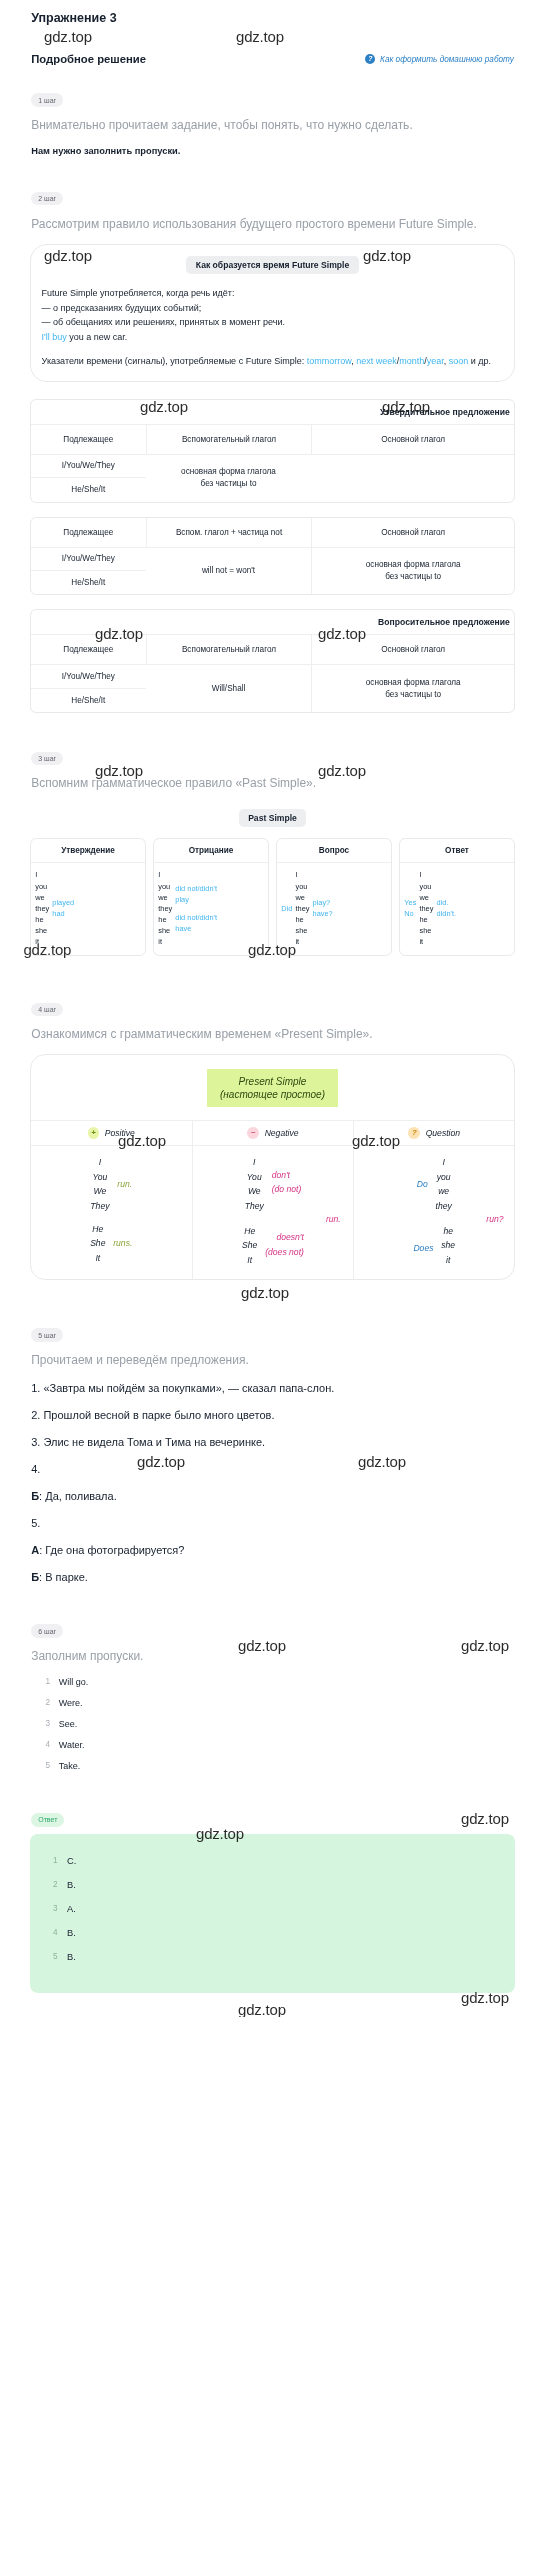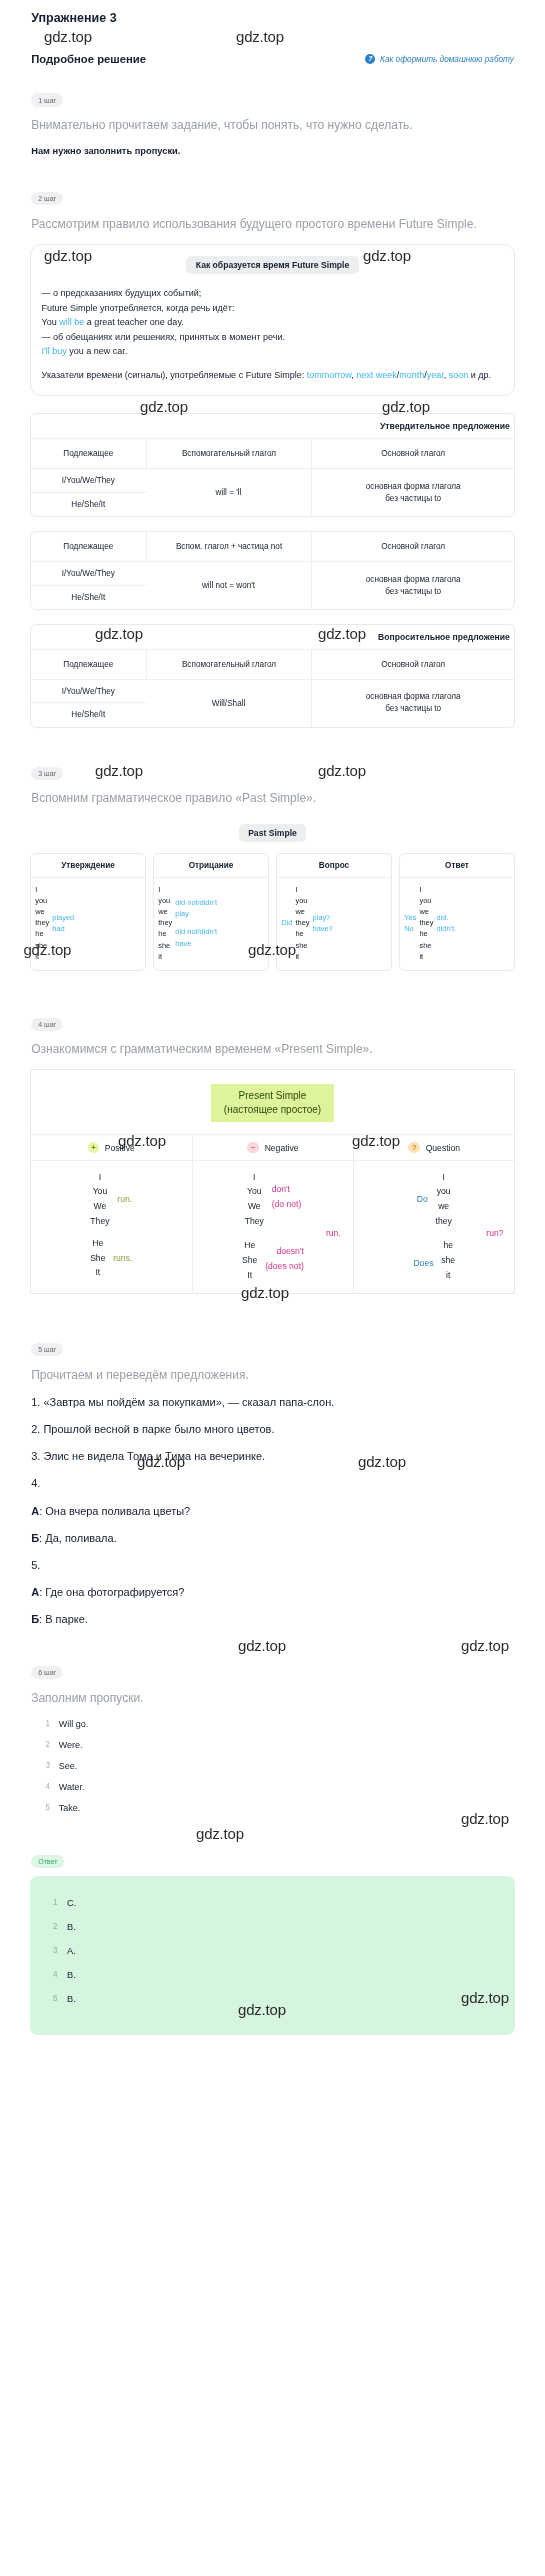--- a/index.html
+++ b/index.html
@@ -54,21 +54,21 @@
   }
   .para { font-size:12px; color:#9aa0a8; margin:9.3px 15.6px 0 15.6px; line-height:1.5; }
   .para-strong { font-size:9.3px; color:#16202e; font-weight:bold; margin:12.5px 15.6px 0 15.6px; }
   .sent { font-size:11px; color:#16202e; margin:11.7px 15.6px 0 15.6px; line-height:1.4; }
   .sent b { font-weight:bold; }
 
   
   .card {
     margin:11px 14px 2px 14px;
     border:0.8px solid #e8e9ec;
-    border-radius:11px;
+    border-radius:17px;
     background:#fff;
     padding:11px 11px 12.5px 11px;
   }
   .chip-center { text-align:center; }
   .chip {
     display:inline-block; background:#eceef0; color:#16202e;
     font-size:8.6px; font-weight:bold; padding:3.9px 9.3px; border-radius:4.7px;
   }
   .rule-body { margin-top:12.5px; font-size:9px; line-height:1.62; color:#16202e; }
   .blue { color:#3fb5ef; }
@@ -118,22 +118,22 @@
   }
   .ps-body { display:flex; padding:6.2px 4.7px 7.8px 4.7px; gap:3.1px; font-size:7.4px; line-height:1.5; }
   .ps-col { display:flex; flex-direction:column; }
   .ps-col.pre { justify-content:center; color:#3fb5ef; }
   .ps-col.pron { color:#16202e; }
   .ps-col.verb { color:#3fb5ef; justify-content:center; }
   .ps-spacer { height:7px; }
 
   
   .pres-card {
-    margin:11px 14px 0 14px; border:0.8px solid #e8e9ec; border-radius:1px;
-    background:#fff; overflow:hidden;
+    margin:11px 14px 0 14px; border:0.8px solid #e8e9ec; border-radius:15px;
+    background:#fff; overflow:hidden;font-style:italic;
   }
   .pres-titlewrap { padding:14px 0 12.5px 0; text-align:center; }
   .pres-title {
     display:inline-block; background:#ddf49a; color:#2d4a10;
     font-size:10px; line-height:1.35; padding:5.5px 12.5px; text-align:center;
   }
   .pres-heads { display:grid; grid-template-columns:1fr 1fr 1fr; border-top:0.8px solid #eceef0; }
   .pres-head {
     display:flex; align-items:center; justify-content:center; gap:5.5px;
     padding:6.2px 3.1px; font-size:8.6px; color:#16202e;
@@ -202,43 +202,41 @@
   <div style="margin-top:34px;">
     <span class="step">2 шаг</span>
   </div>
   <div class="para">Рассмотрим правило использования будущего простого времени Future Simple.</div>
 
   <div class="card">
     <div class="chip-center">
       <span class="chip">Как образуется время Future Simple</span>
     </div>
     <div class="rule-body">
+      <div>Future Simple употребляется, когда речь идёт:</div>
       <div>— о предсказаниях будущих событий;</div>
-      <div>Future Simple употребляется, когда речь идёт:</div>
-      <div><span>You </span><span class="blue">will be</span><span> a great teacher one day.</span></div>
       <div>— об обещаниях или решениях, принятых в момент речи.</div>
       <div><span class="blue">I'll buy</span><span> you a new car.</span></div>
       <div style="height:9.3px"></div>
       <div><span>Указатели времени (сигналы), употребляемые с Future Simple: </span><span class="blue">tommorrow</span><span>, </span><span class="blue">next week</span><span>/</span><span class="blue">month</span><span>/</span><span class="blue">year</span><span>, </span><span class="blue">soon</span><span> и др.</span></div>
     </div>
   </div>
 
   <div class="gtable" style="margin-top:17px;">
     <div class="gt-title">Утвердительное предложение</div>
     <div class="gt-grid">
       <div class="gt-head gt-left">Подлежащее</div>
       <div class="gt-head">Вспомогательный глагол</div>
       <div class="gt-head">Основной глагол</div>
     </div>
     <div class="gt-grid">
       <div class="gt-sub gt-left">
         <div class="gt-cell">I/You/We/They</div>
         <div class="gt-cell">He/She/It</div>
       </div>
-      <div class="gt-cell">will = 'll</div>
       <div class="gt-cell multi">
         <span>основная форма глагола</span>
         <span>без частицы to</span>
       </div>
     </div>
   </div>
 
   <div class="gtable" style="margin-top:14px;">
     <div class="gt-grid">
       <div class="gt-head gt-left">Подлежащее</div>
@@ -480,21 +478,20 @@
 
   <div style="margin-top:47px;">
     <span class="step">5 шаг</span>
   </div>
   <div class="para">Прочитаем и переведём предложения.</div>
 
   <div class="sent"><span>1.</span> <span>«Завтра мы пойдём за покупками», — сказал папа-слон.</span></div>
   <div class="sent"><span>2.</span> <span>Прошлой весной в парке было много цветов.</span></div>
   <div class="sent"><span>3.</span> <span>Элис не видела Тома и Тима на вечеринке.</span></div>
   <div class="sent"><span>4.</span></div>
-  <div class="sent"><b>А</b><span>: Она вчера поливала цветы?</span></div>
   <div class="sent"><b>Б</b><span>: Да, поливала.</span></div>
   <div class="sent"><span>5.</span></div>
   <div class="sent"><b>А</b><span>: Где она фотографируется?</span></div>
   <div class="sent"><b>Б</b><span>: В парке.</span></div>
 
   <div style="margin-top:37px;">
     <span class="step">6 шаг</span>
   </div>
   <div class="para">Заполним пропуски.</div>
 

